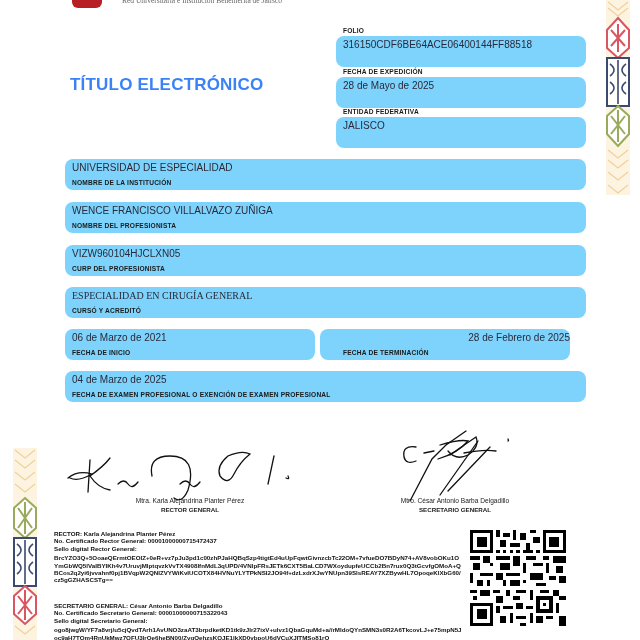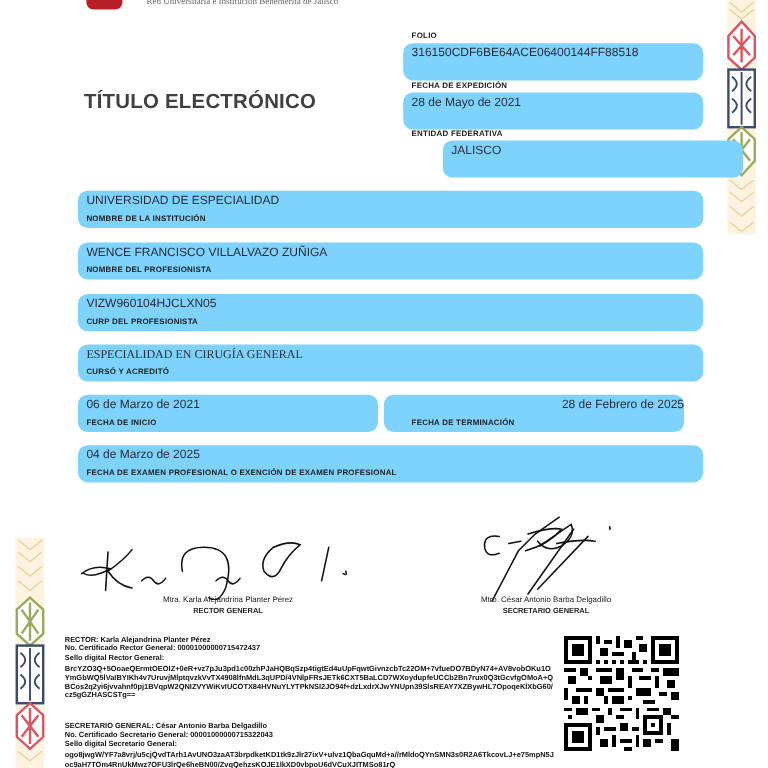--- a/index.html
+++ b/index.html
@@ -1,21 +1,21 @@
 <!DOCTYPE html>
 <html><head>
 <meta charset="utf-8">
 <style>
   html, body { margin:0; padding:0; }
   body { width:640px; height:640px; position:relative; overflow:hidden; background:#ffffff; font-family:"Liberation Sans", sans-serif; color:#1a1a1a; }
   .abs { position:absolute; }
   .crest { left:72px; top:-6px; width:30px; height:14px; background:#b81e25; border-radius:0 0 6px 6px; }
   .crest::after { content:""; position:absolute; left:8px; top:0; width:14px; height:6px; background:#3a1b10; border-radius:0 0 4px 4px; }
   .header-sub { left:122px; top:-4px; font-family:"Liberation Serif", serif; font-size:7.5px; color:#666; white-space:nowrap; }
-  .title { left:70px; top:75px; font-size:17px; font-weight:bold; color:#404040; letter-spacing:0.2px; white-space:nowrap; }
+  .title { left:70px; top:75px; font-size:17px; font-weight:bold; color:#3b82f6; letter-spacing:0.2px; white-space:nowrap; }
   .lbl { font-size:6.6px; font-weight:bold; color:#1a1a1a; letter-spacing:0.2px; white-space:nowrap; }
   .pill { background:#7dd3fc; border-radius:8px; height:31px; line-height:17px; padding-left:7px; font-size:10px; color:#2a2a3a; white-space:nowrap; overflow:hidden; box-sizing:border-box; }
   .sig-name { font-size:6.6px; color:#222; text-align:center; white-space:nowrap; }
   .sig-role { font-size:6.2px; font-weight:bold; color:#222; text-align:center; white-space:nowrap; }
   .seal { left:54px; font-size:6.2px; color:#111; line-height:7.4px; width:408px; }
   .seal .hdr { font-weight:bold; }
   .seal .hash { font-weight:bold; word-break:break-all; margin-top:2px; }
   .qr { left:470px; top:530px; width:96px; height:96px; background:#fff; }
   .border-strip { width:30px; }
 </style>
@@ -63,24 +63,24 @@
     <path d="M8 148 L22 166 M22 148 L8 166 M15 142 L15 172" stroke="#d9555f" stroke-width="2"></path>
   </svg>
 </div>
 
 <div class="abs title">TÍTULO ELECTRÓNICO</div>
 
 <div class="abs lbl" style="left:343px; top:27px;">FOLIO</div>
 <div class="abs pill" style="left:336px; top:36px; width:250px;">316150CDF6BE64ACE06400144FF88518</div>
 
 <div class="abs lbl" style="left:343px; top:68px;">FECHA DE EXPEDICIÓN</div>
-<div class="abs pill" style="left:336px; top:77px; width:250px;">28 de Mayo de 2021</div>
+<div class="abs pill" style="left:336px; top:77px; width:250px;">28 de Mayo de 2025</div>
 
 <div class="abs lbl" style="left:343px; top:108px;">ENTIDAD FEDERATIVA</div>
-<div class="abs pill" style="left:336px; top:117px; width:250px;margin-left:33px;">JALISCO</div>
+<div class="abs pill" style="left:336px; top:117px; width:250px;">JALISCO</div>
 
 <div class="abs pill" style="left:65px; top:159px; width:521px;">UNIVERSIDAD DE ESPECIALIDAD</div>
 <div class="abs lbl" style="left:72px; top:179px;">NOMBRE DE LA INSTITUCIÓN</div>
 
 <div class="abs pill" style="left:65px; top:202px; width:521px;">WENCE FRANCISCO VILLALVAZO ZUÑIGA</div>
 <div class="abs lbl" style="left:72px; top:222px;">NOMBRE DEL PROFESIONISTA</div>
 
 <div class="abs pill" style="left:65px; top:245px; width:521px;">VIZW960104HJCLXN05</div>
 <div class="abs lbl" style="left:72px; top:265px;">CURP DEL PROFESIONISTA</div>
 

